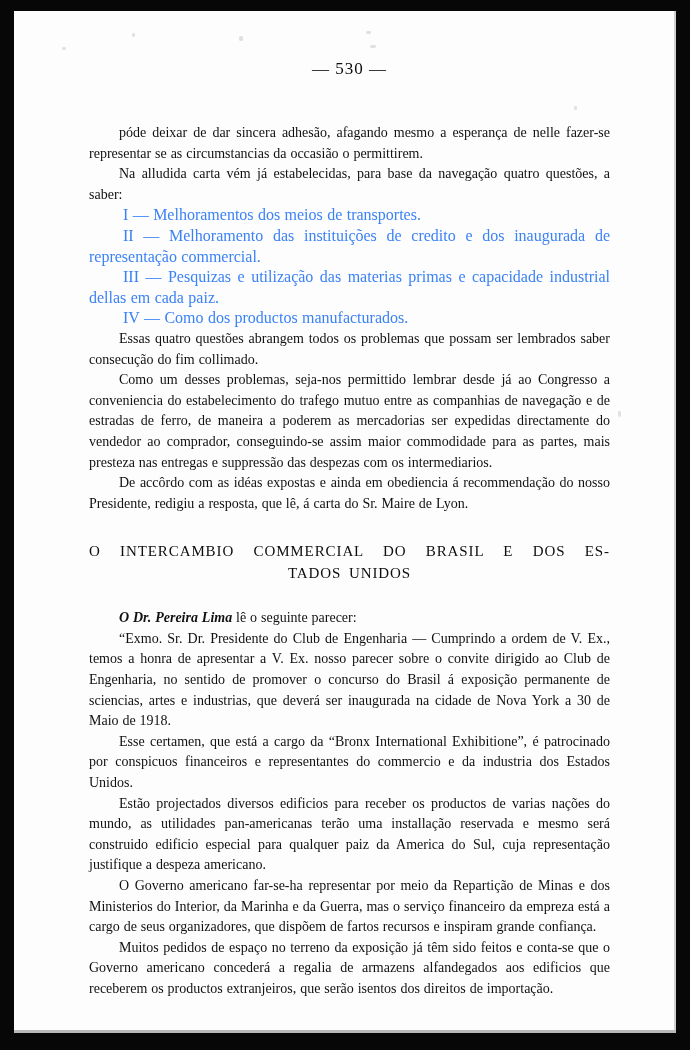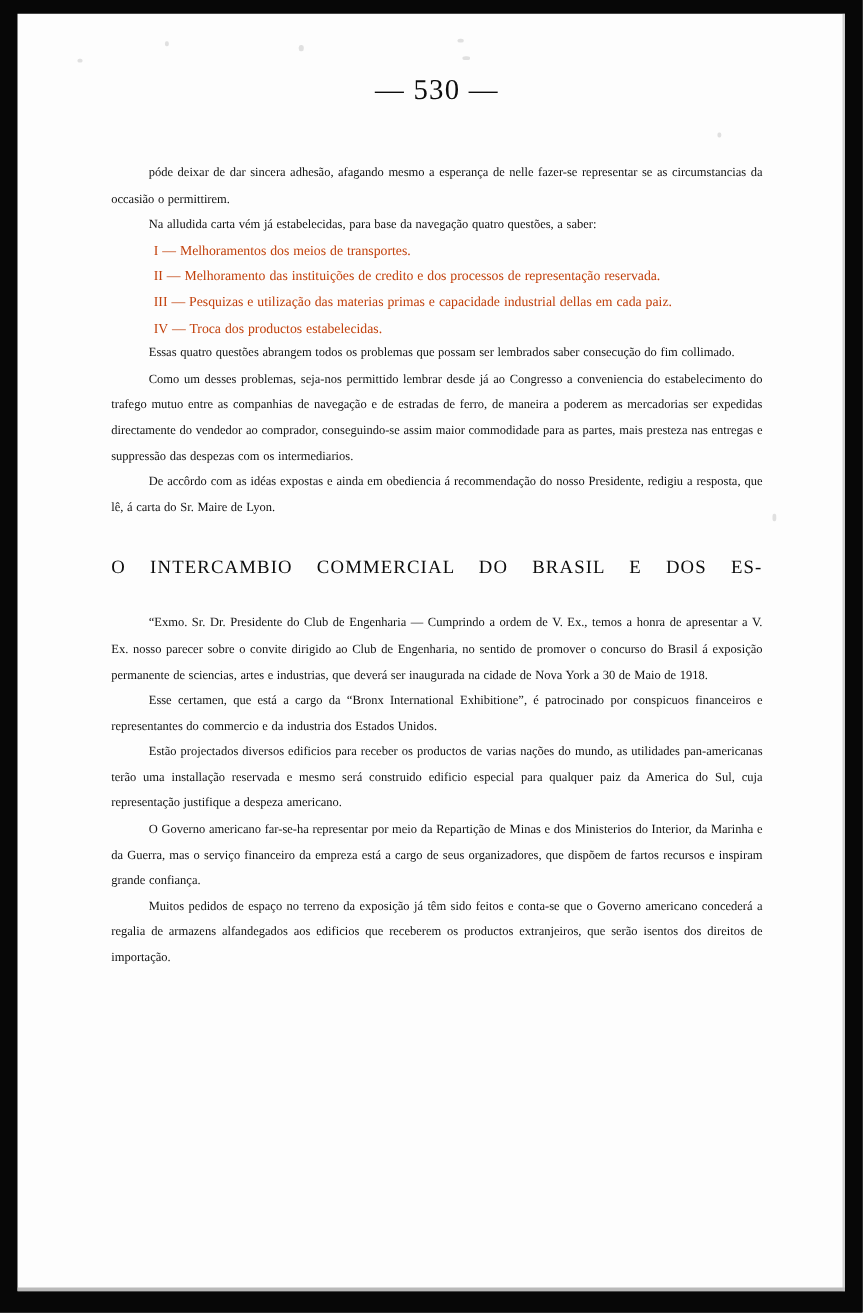--- a/index.html
+++ b/index.html
@@ -57,46 +57,46 @@
   .text-column {
     position: absolute;
     left: 75px;
     top: 48px;
     width: 521px;
   }
 
   
   .folio {
     text-align: center;
-    font-size: 23px;
+    font-size: 17px;
     letter-spacing: 1px;
     color: #0d0d0d;
     margin: 0 0 44px 0;
     font-family: "Liberation Serif", serif;
   }
 
   
   p.body-par {
     margin: 0;
-    font-size: 10px;
+    font-size: 14px;
     line-height: 20.6px;
     text-align: justify;
     text-justify: inter-word;
     color: #101010;
     text-indent: 30px;
     word-spacing: 0.4px;
   }
 
   
   p.list-item {
     margin: 0;
-    font-size: 11px;
+    font-size: 16px;
     line-height: 20.6px;
     text-align: justify;
-    color: #c2410c;
+    color: #3b82f6;
     text-indent: 34px;
     word-spacing: 0.4px;
   }
   p.list-item.single {
     text-align: left;
   }
 
   
   .section-heading {
     margin: 26px 0 24px 0;
@@ -144,33 +144,35 @@
     <span class="speck" style="left:604px; top:400px; width:3px; height:6px;"></span>
 
     <div class="text-column">
 
       <div class="folio">— 530 —</div>
 
       <p class="body-par">póde deixar de dar sincera adhesão, afagando mesmo a esperança de nelle fazer-se representar se as circumstancias da occasião o permittirem.</p>
       <p class="body-par">Na alludida carta vém já estabelecidas, para base da navegação quatro questões, a saber:</p>
 
       <p class="list-item single">I — Melhoramentos dos meios de transportes.</p>
-      <p class="list-item">II — Melhoramento das instituições de credito e dos processos de representação reservada.</p>
+      <p class="list-item">II — Melhoramento das instituições de credito e dos inaugurada de representação commercial.</p>
       <p class="list-item">III — Pesquizas e utilização das materias primas e capacidade industrial dellas em cada paiz.</p>
-      <p class="list-item single">IV — Troca dos productos estabelecidas.</p>
+      <p class="list-item single">IV — Como dos productos manufacturados.</p>
 
       <p class="body-par">Essas quatro questões abrangem todos os problemas que possam ser lembrados saber consecução do fim collimado.</p>
       <p class="body-par">Como um desses problemas, seja-nos permittido lembrar desde já ao Congresso a conveniencia do estabelecimento do trafego mutuo entre as companhias de navegação e de estradas de ferro, de maneira a poderem as mercadorias ser expedidas directamente do vendedor ao comprador, conseguindo-se assim maior commodidade para as partes, mais presteza nas entregas e suppressão das despezas com os intermediarios.</p>
       <p class="body-par">De accôrdo com as idéas expostas e ainda em obediencia á recommendação do nosso Presidente, redigiu a resposta, que lê, á carta do Sr. Maire de Lyon.</p>
 
 
       <div class="section-heading">
         <span class="line-1">O INTERCAMBIO COMMERCIAL DO BRASIL E DOS ES-</span>
+        <span class="line-2">TADOS UNIDOS</span>
       </div>
 
+      <p class="body-par"><span class="bi">O Dr. Pereira Lima</span><span> lê o seguinte parecer:</span></p>
 
       <p class="body-par">“Exmo. Sr. Dr. Presidente do Club de Engenharia — Cumprindo a ordem de V. Ex., temos a honra de apresentar a V. Ex. nosso parecer sobre o convite dirigido ao Club de Engenharia, no sentido de promover o concurso do Brasil á exposição permanente de sciencias, artes e industrias, que deverá ser inaugurada na cidade de Nova York a 30 de Maio de 1918.</p>
       <p class="body-par">Esse certamen, que está a cargo da “Bronx International Exhibitione”, é patrocinado por conspicuos financeiros e representantes do commercio e da industria dos Estados Unidos.</p>
       <p class="body-par">Estão projectados diversos edificios para receber os productos de varias nações do mundo, as utilidades pan-americanas terão uma installação reservada e mesmo será construido edificio especial para qualquer paiz da America do Sul, cuja representação justifique a despeza americano.</p>
       <p class="body-par">O Governo americano far-se-ha representar por meio da Repartição de Minas e dos Ministerios do Interior, da Marinha e da Guerra, mas o serviço financeiro da empreza está a cargo de seus organizadores, que dispõem de fartos recursos e inspiram grande confiança.</p>
       <p class="body-par">Muitos pedidos de espaço no terreno da exposição já têm sido feitos e conta-se que o Governo americano concederá a regalia de armazens alfandegados aos edificios que receberem os productos extranjeiros, que serão isentos dos direitos de importação.</p>
 
     </div>
 
     <div class="sheet-shadow-r"></div>

